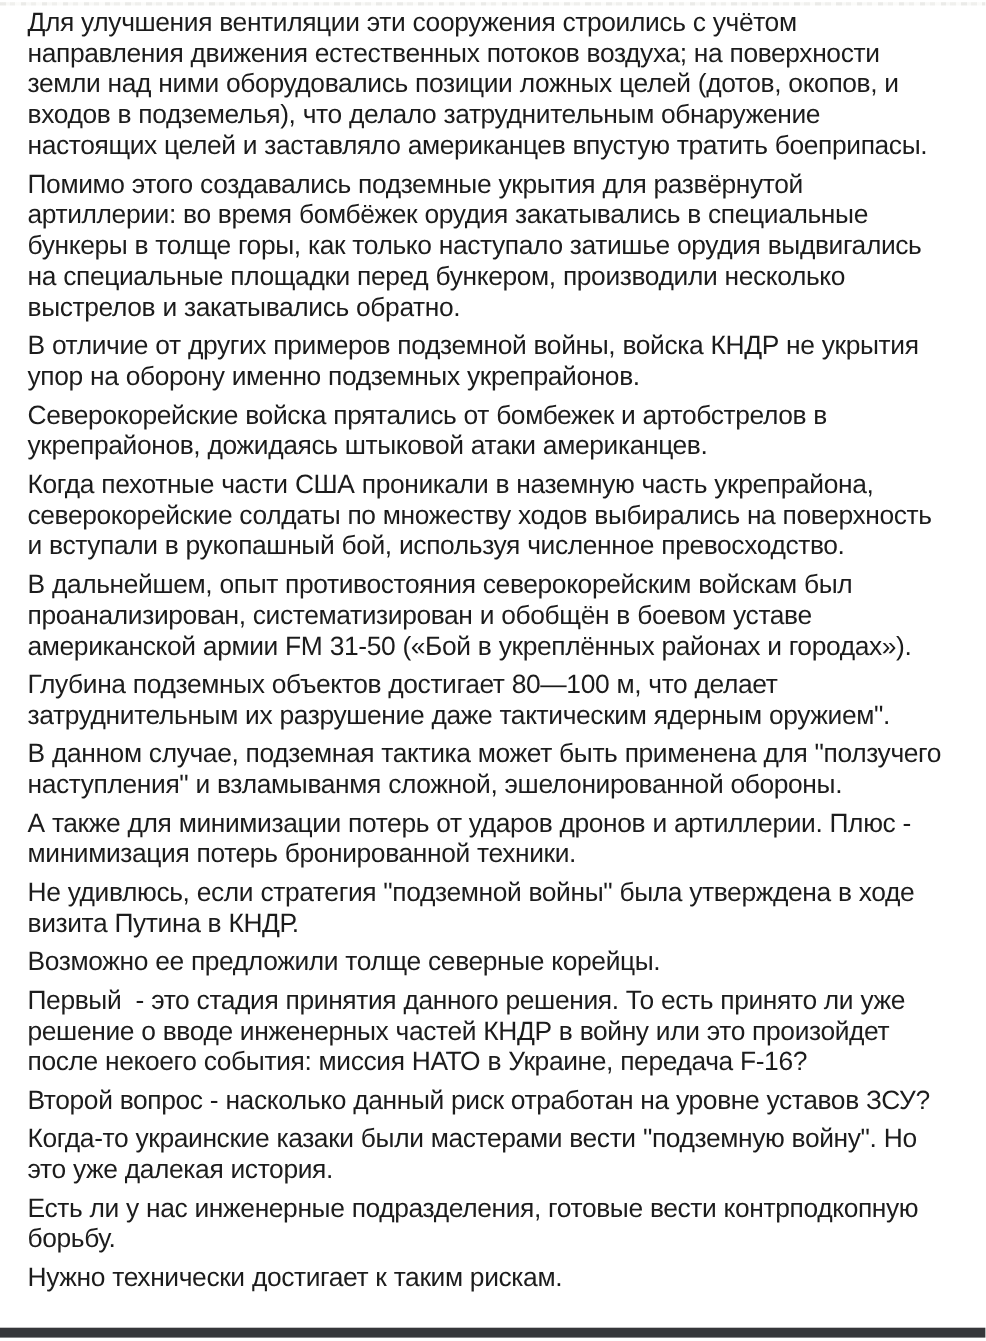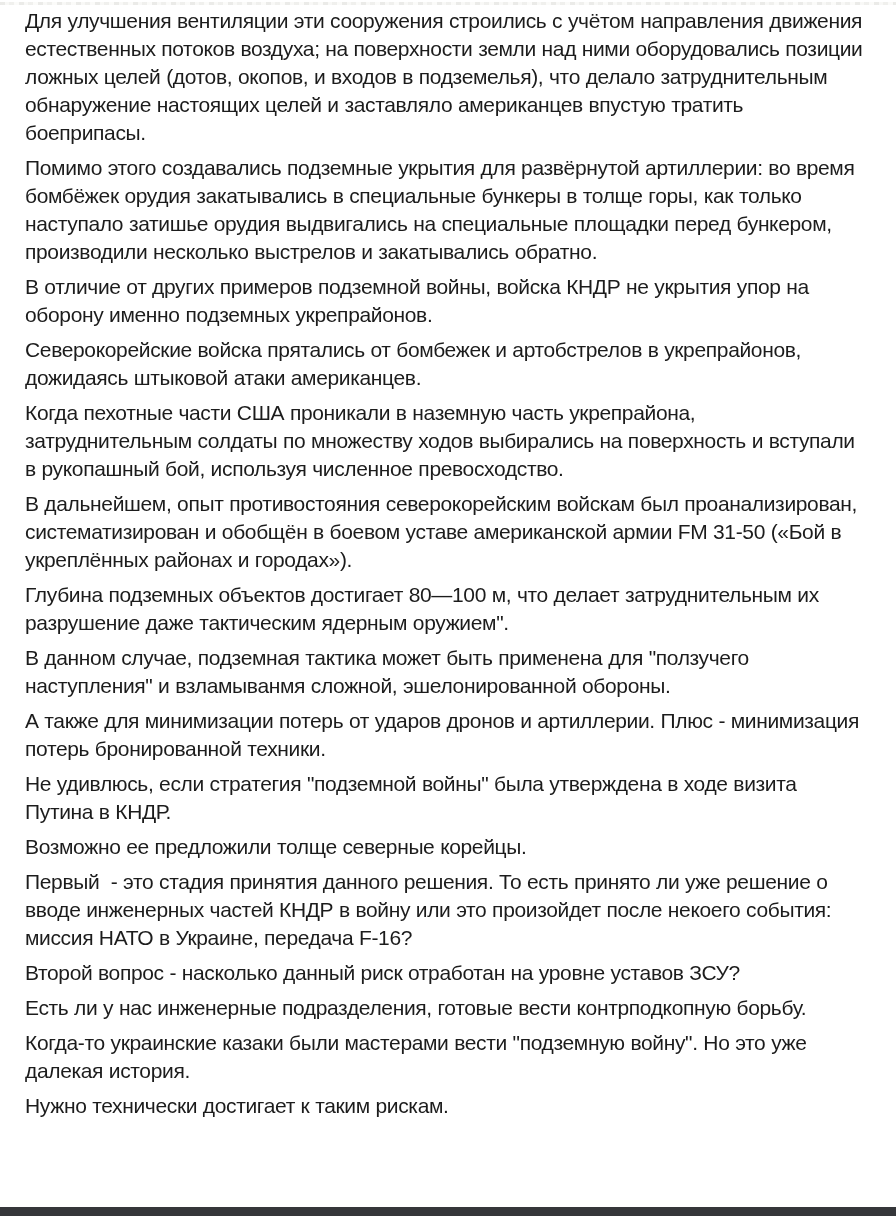--- a/index.html
+++ b/index.html
@@ -11,21 +11,21 @@
     position: relative;
     overflow: hidden;
   }
   .doc {
     box-sizing: border-box;
     width: 896px;
     padding: 7px 32px 0 25px;
   }
   p.para {
     margin: 0 0 7px 0;
-    font-size: 21px;
+    font-size: 24px;
     line-height: 28px;
     letter-spacing: -0.35px;
     color: #1c1c1c;
     white-space: pre-wrap;
     word-spacing: 0.2px;
   }
   .top-remnant {
     position: absolute;
     top: 2px;
     left: 0;
@@ -49,27 +49,27 @@
 </head>
 <body style="background: rgb(255, 255, 255);">
 
 <div class="top-remnant"></div>
 
 <div class="doc">
   <p class="para">Для улучшения вентиляции эти сооружения строились с учётом направления движения естественных потоков воздуха; на поверхности земли над ними оборудовались позиции ложных целей (дотов, окопов, и входов в подземелья), что делало затруднительным обнаружение настоящих целей и заставляло американцев впустую тратить боеприпасы.</p>
   <p class="para">Помимо этого создавались подземные укрытия для развёрнутой артиллерии: во время бомбёжек орудия закатывались в специальные бункеры в толще горы, как только наступало затишье орудия выдвигались на специальные площадки перед бункером, производили несколько выстрелов и закатывались обратно.</p>
   <p class="para">В отличие от других примеров подземной войны, войска КНДР не укрытия упор на оборону именно подземных укрепрайонов.</p>
   <p class="para">Северокорейские войска прятались от бомбежек и артобстрелов в укрепрайонов, дожидаясь штыковой атаки американцев.</p>
-  <p class="para">Когда пехотные части США проникали в наземную часть укрепрайона, затруднительным солдаты по множеству ходов выбирались на поверхность и вступали в рукопашный бой, используя численное превосходство.</p>
+  <p class="para">Когда пехотные части США проникали в наземную часть укрепрайона, северокорейские солдаты по множеству ходов выбирались на поверхность и вступали в рукопашный бой, используя численное превосходство.</p>
   <p class="para">В дальнейшем, опыт противостояния северокорейским войскам был проанализирован, систематизирован и обобщён в боевом уставе американской армии FM 31-50 («Бой в укреплённых районах и городах»).</p>
   <p class="para">Глубина подземных объектов достигает 80—100 м, что делает затруднительным их разрушение даже тактическим ядерным оружием".</p>
   <p class="para">В данном случае, подземная тактика может быть применена для "ползучего наступления" и взламыванмя сложной, эшелонированной обороны.</p>
   <p class="para">А также для минимизации потерь от ударов дронов и артиллерии. Плюс - минимизация потерь бронированной техники.</p>
   <p class="para">Не удивлюсь, если стратегия "подземной войны" была утверждена в ходе визита Путина в КНДР.</p>
   <p class="para">Возможно ее предложили толще северные корейцы.</p>
   <p class="para">Первый  - это стадия принятия данного решения. То есть принято ли уже решение о вводе инженерных частей КНДР в войну или это произойдет после некоего события: миссия НАТО в Украине, передача F-16?</p>
   <p class="para">Второй вопрос - насколько данный риск отработан на уровне уставов ЗСУ?</p>
+  <p class="para">Когда-то украинские казаки были мастерами вести "подземную войну". Но это уже далекая история.</p>
   <p class="para">Есть ли у нас инженерные подразделения, готовые вести контрподкопную борьбу.</p>
-  <p class="para">Когда-то украинские казаки были мастерами вести "подземную войну". Но это уже далекая история.</p>
   <p class="para">Нужно технически достигает к таким рискам.</p>
 </div>
 
 <div class="bottom-bar" style="background: rgb(53, 54, 58);"></div>
 
 </body></html>

